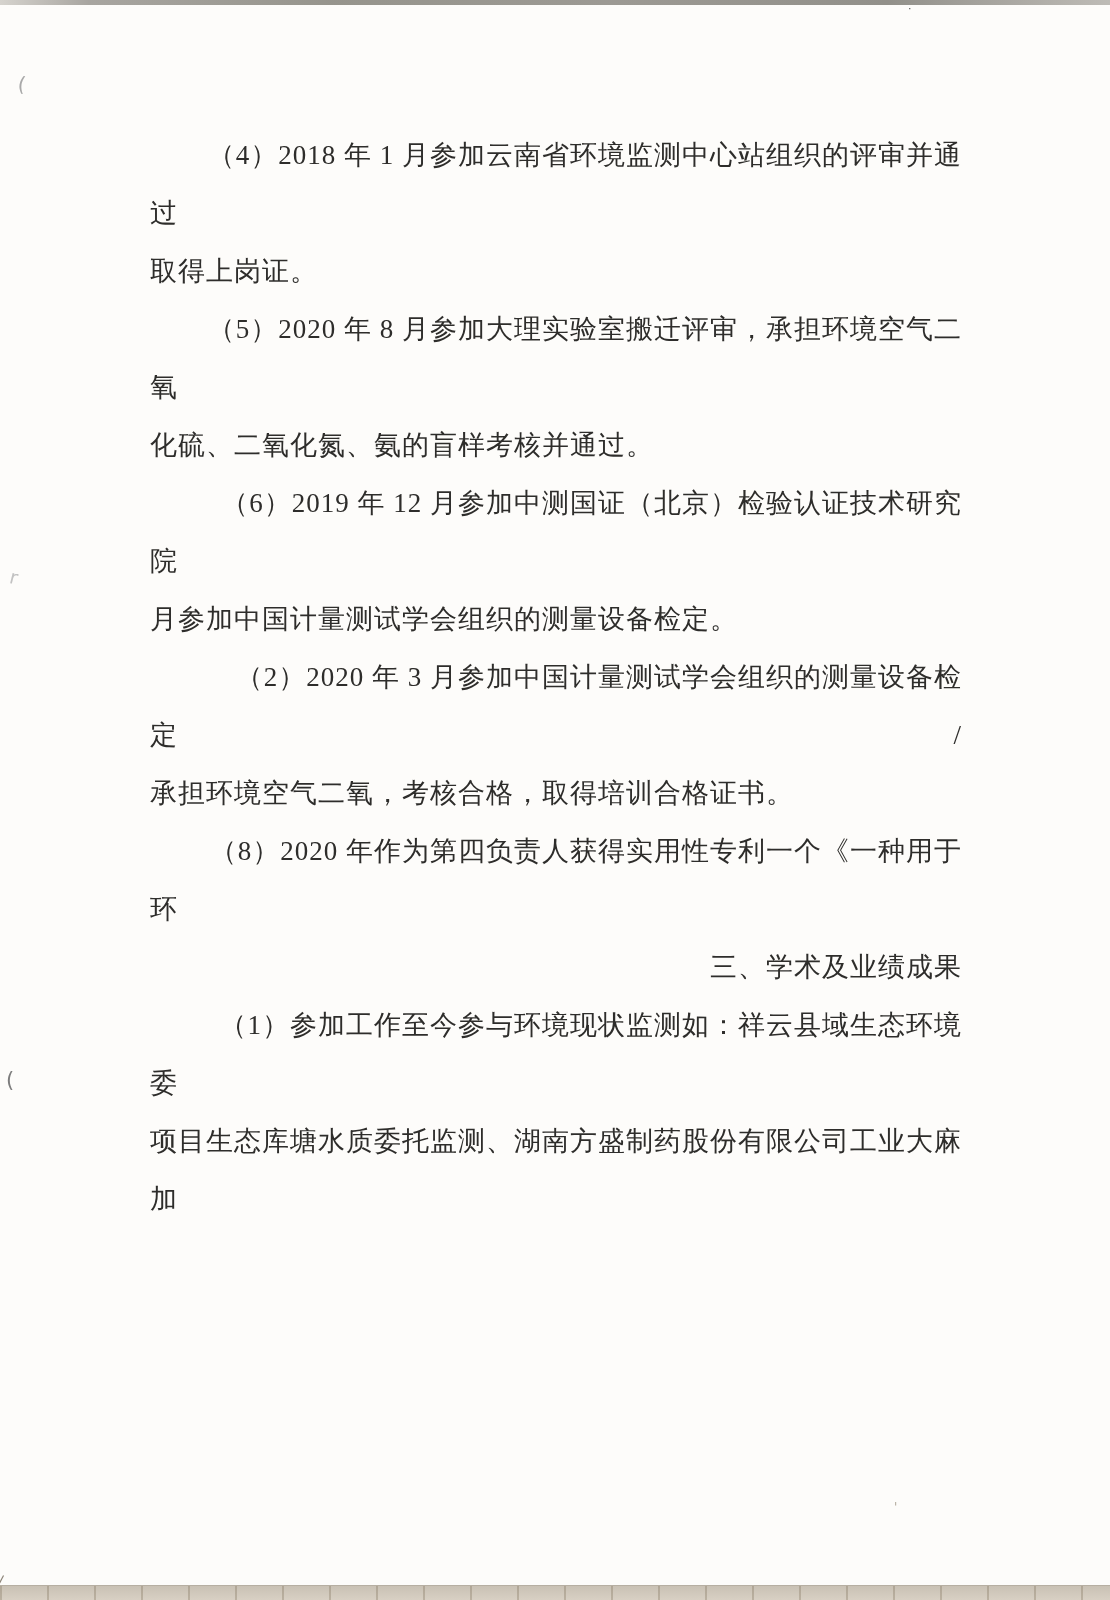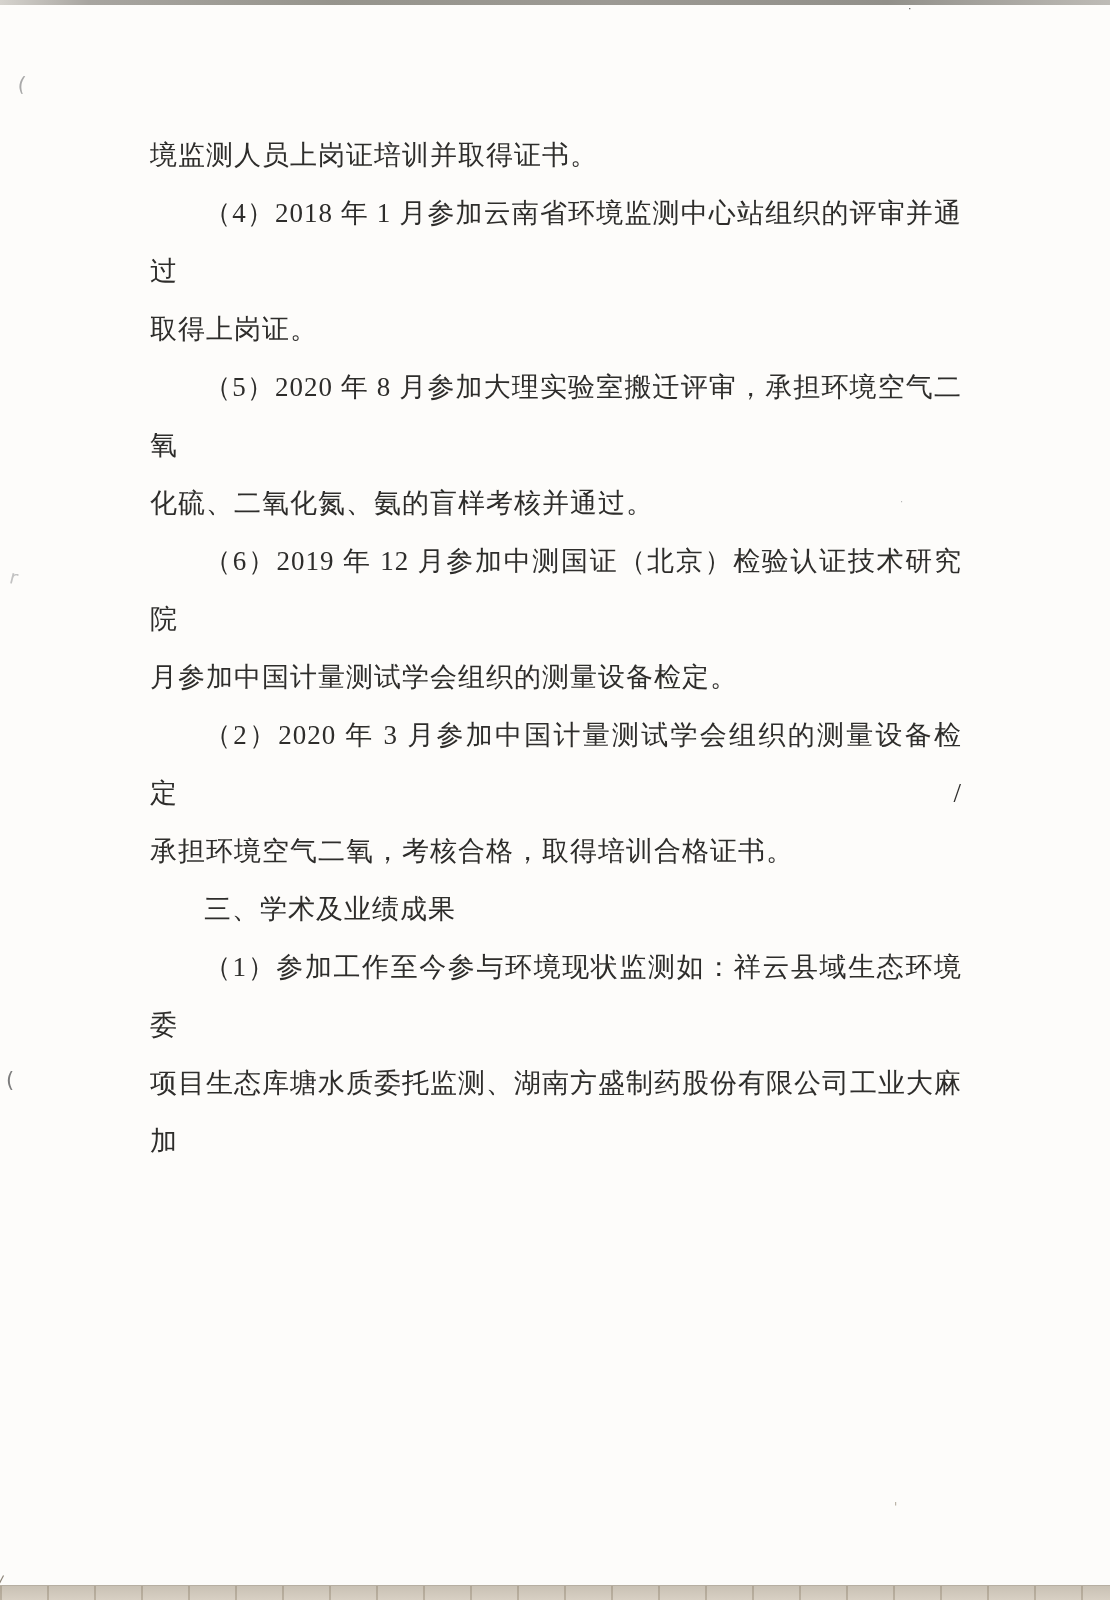--- a/index.html
+++ b/index.html
@@ -27,46 +27,46 @@
     font-size:27px;line-height:58px;color:#2e2d2b;
     letter-spacing:1px;
   }
   .line{white-space:nowrap;}
   .line.full{
     white-space:normal;
     text-align:justify;
     text-align-last:justify;
     -moz-text-align-last:justify;
   }
-  .line.indent{text-indent:2em;}
+  .line.indent{text-indent:2em;text-align:right;}
   
   .artifact{position:absolute;color:#8d8d8d;font-family:"DejaVu Sans",sans-serif;}
   .artifact-1{left:18px;top:72px;font-size:20px;color:#a9a9a9;transform:rotate(8deg);}
   .artifact-2{left:10px;top:566px;font-size:19px;color:#c2c2c2;transform:rotate(14deg);}
   .artifact-3{left:6px;top:1068px;font-size:21px;color:#7d7d7d;}
   .artifact-4{left:908px;top:2px;font-size:11px;color:#555;}
   .artifact-5{left:-2px;top:1572px;font-size:15px;color:#8a8276;transform:rotate(10deg);}
   .artifact-6{left:900px;top:496px;font-size:10px;color:#b5b5b5;}
   .artifact-7{left:894px;top:1500px;font-size:12px;color:#b0a89a;}
 </style>
 </head>
 <body>
 
 <div class="scan-top-edge"></div>
 
 <div class="content">
-  <div class="line">境监测人员上岗证培训并取得证书。</div>
   <div class="line indent full">（4）2018 年 1 月参加云南省环境监测中心站组织的评审并通过</div>
   <div class="line">取得上岗证。</div>
   <div class="line indent full">（5）2020 年 8 月参加大理实验室搬迁评审，承担环境空气二氧</div>
   <div class="line">化硫、二氧化氮、氨的盲样考核并通过。</div>
   <div class="line indent full">（6）2019 年 12 月参加中测国证（北京）检验认证技术研究院</div>
   <div class="line">月参加中国计量测试学会组织的测量设备检定。</div>
   <div class="line indent full">（2）2020 年 3 月参加中国计量测试学会组织的测量设备检定/</div>
   <div class="line">承担环境空气二氧，考核合格，取得培训合格证书。</div>
+  <div class="line indent full">（8）2020 年作为第四负责人获得实用性专利一个《一种用于环</div>
   <div class="line indent">三、学术及业绩成果</div>
   <div class="line indent full">（1）参加工作至今参与环境现状监测如：祥云县域生态环境委</div>
   <div class="line full">项目生态库塘水质委托监测、湖南方盛制药股份有限公司工业大麻加</div>
 
 </div>
 
 <span class="artifact artifact-1">(</span>
 <span class="artifact artifact-2">r</span>
 <span class="artifact artifact-3">(</span>
 <span class="artifact artifact-4">·</span>

